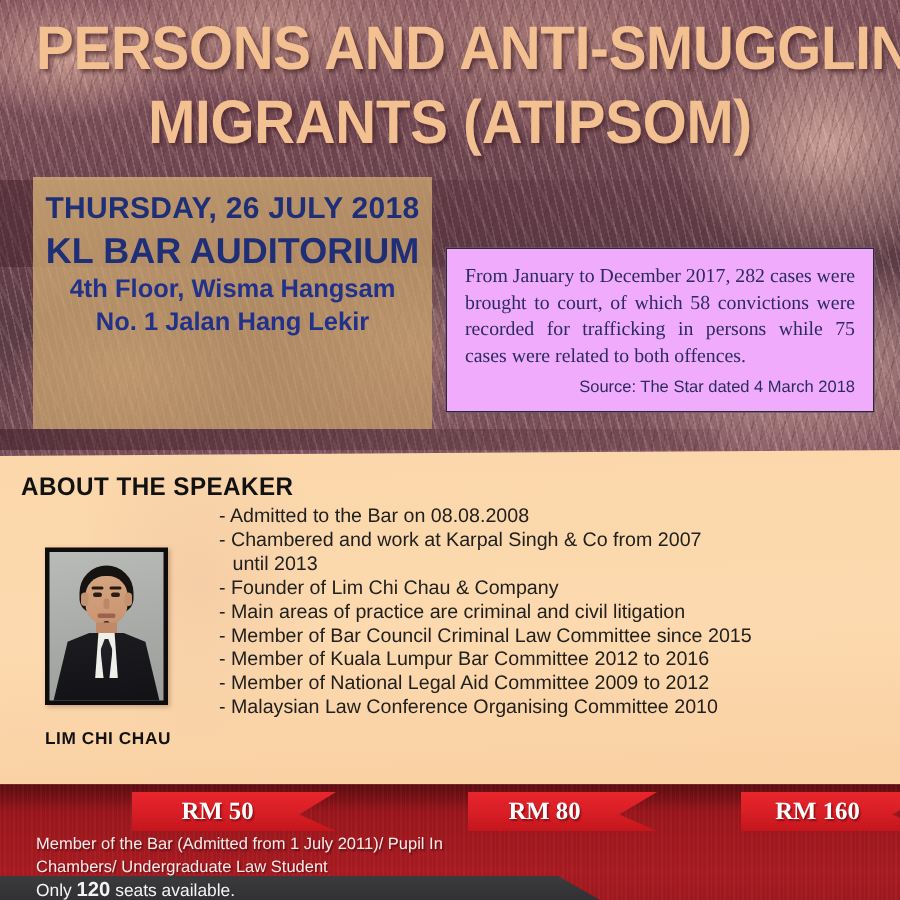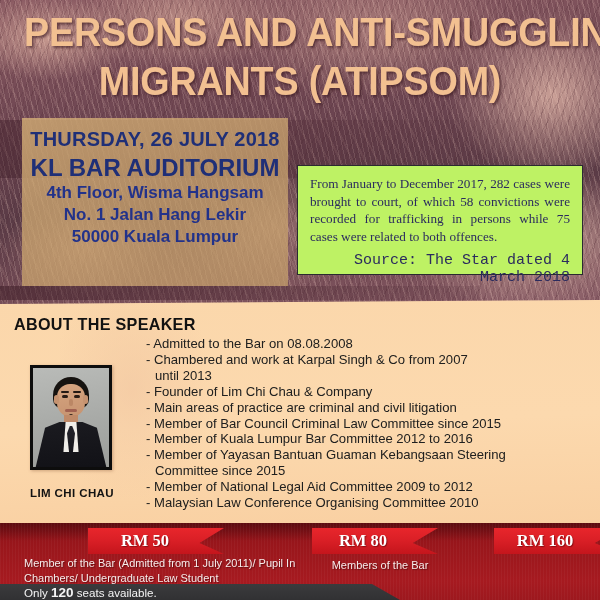--- a/index.html
+++ b/index.html
@@ -125,38 +125,38 @@
     color: #22328a;
     line-height: 22px;
     white-space: nowrap;
   }
 
   
   .stat-box {
     position: absolute;
     left: 297px; top: 165px;
     width: 286px; height: 110px;
-    background: #bef264;
+    background: #f0abfc;
     border: 1.5px solid #2a2a30;
     box-sizing: border-box;
     padding: 9px 12px 6px 12px;
     z-index: 6;
   }
   .stat-text {
     font-family: "Liberation Serif", serif;
     font-size: 13.2px;
     line-height: 17.5px;
     color: #2b2b5e;
     text-align: justify;
     text-align-last: left;
     margin: 0;
   }
   .stat-source {
-    font-family: Liberation Mono, monospace;
-    font-size: 15px;
+    font-family: Liberation Sans, sans-serif;
+    font-size: 11px;
     color: #2b2b5e;
     text-align: right;
     margin-top: 7px;
   }
 
   
   .speaker-sec {
     position: absolute;
     left: 0; top: 300px;
     width: 600px; height: 223px;
@@ -350,21 +350,20 @@
   <div class="title-wrap">
     <div class="title-line">PERSONS AND ANTI-SMUGGLING OF</div>
     <div class="title-line">MIGRANTS (ATIPSOM)</div>
   </div>
 
   <div class="event-panel">
     <div class="ev-date">THURSDAY, 26 JULY 2018</div>
     <div class="ev-venue">KL BAR AUDITORIUM</div>
     <div class="ev-addr">4th Floor, Wisma Hangsam</div>
     <div class="ev-addr">No. 1 Jalan Hang Lekir</div>
-    <div class="ev-addr">50000 Kuala Lumpur</div>
   </div>
 
   <div class="stat-box">
     <p class="stat-text">From January to December 2017, 282 cases were brought to court, of which 58 convictions were recorded for trafficking in persons while 75 cases were related to both offences.</p>
     <div class="stat-source">Source: The Star dated 4 March 2018</div>
   </div>
 
   <div class="speaker-sec">
     <div class="speaker-glow"></div>
   </div>
@@ -406,41 +405,36 @@
     <div class="bio-item">
       <span>- Main areas of practice are criminal and civil litigation</span>
     </div>
     <div class="bio-item">
       <span>- Member of Bar Council Criminal Law Committee since 2015</span>
     </div>
     <div class="bio-item">
       <span>- Member of Kuala Lumpur Bar Committee 2012 to 2016</span>
     </div>
     <div class="bio-item">
-      <span>- Member of Yayasan Bantuan Guaman Kebangsaan Steering</span>
-      <span class="cont">Committee since 2015</span>
-    </div>
-    <div class="bio-item">
       <span>- Member of National Legal Aid Committee 2009 to 2012</span>
     </div>
     <div class="bio-item">
       <span>- Malaysian Law Conference Organising Committee 2010</span>
     </div>
   </div>
 
   <div class="price-band">
     <div class="band-topshade"></div>
     <div class="band-tex"></div>
   </div>
 
   <div class="price-tag tag-50">RM 50</div>
   <div class="price-desc desc-50">Member of the Bar (Admitted from 1 July 2011)/ Pupil In Chambers/ Undergraduate Law Student</div>
 
   <div class="price-tag tag-80">RM 80</div>
-  <div class="price-desc desc-80">Members of the Bar</div>
 
   <div class="price-tag tag-160">RM 160</div>
   <div class="price-desc desc-160">Non Members</div>
 
   <div class="seats-bar"></div>
   <div class="seats-text"><span>Only </span><b>120</b><span> seats available.</span></div>
 
 </div>
 
 </body></html>

